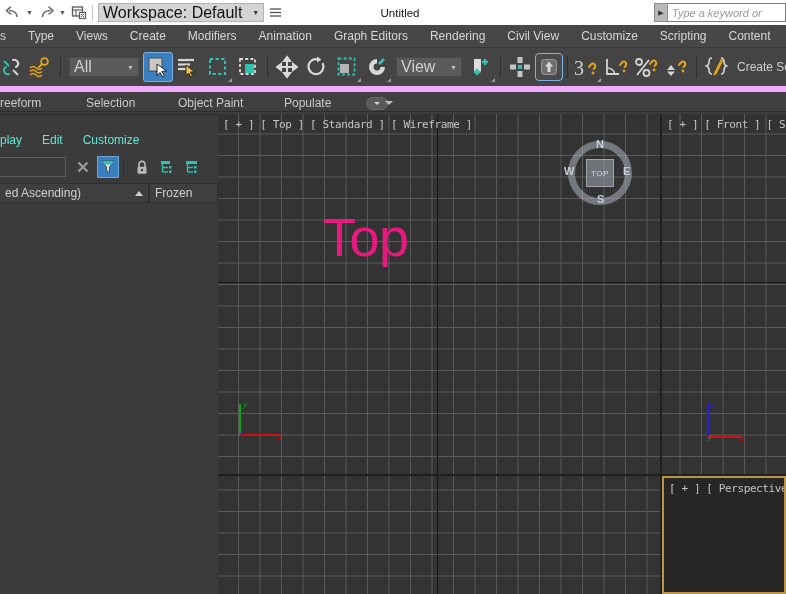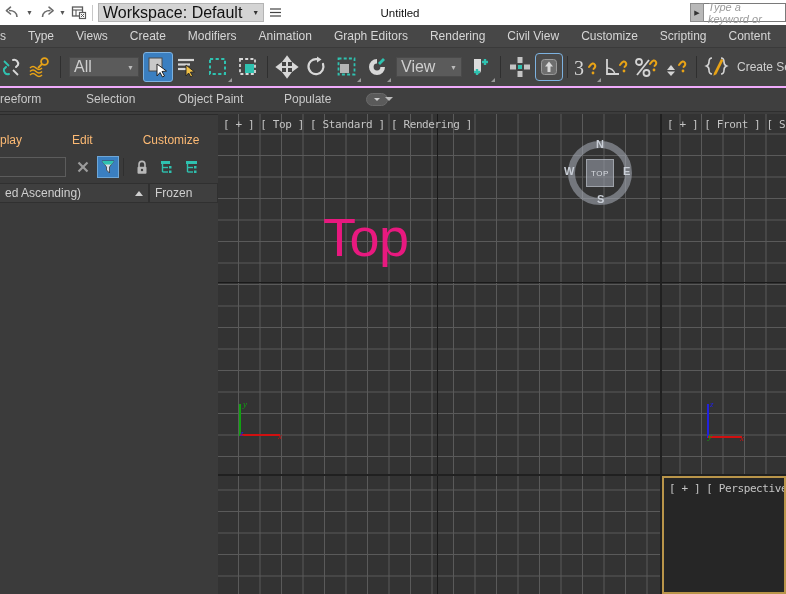--- a/index.html
+++ b/index.html
@@ -55,21 +55,21 @@
   .searchbox {
     position: absolute; right: 0; top: 3px;
     display: flex; align-items: stretch; height: 19px;
   }
   .search-arrow {
     width: 14px; background: #b8b8b8; border: 1px solid #8d8d8d;
     display: flex; align-items: center; justify-content: center;
     font-size: 7px; color: #333;
   }
   .search-input {
-    width: 82px; background: #ffffff; border: 1px solid #7a7a7a;
+    width: 118px; background: #ffffff; border: 1px solid #7a7a7a;
     border-left: none;
     font-size: 11px; color: #9a9a9a; font-style: italic;
     padding: 0 4px; font-family: "Liberation Sans", sans-serif;
     display: flex; align-items: center;
   }
 
   
   .menubar {
     position: absolute; left: 0; top: 25px; width: 786px; height: 22px;
     background: #474747;
@@ -116,21 +116,21 @@
     position: absolute; right: 1px; bottom: 1px;
     width: 0; height: 0;
     border-left: 4px solid transparent;
     border-bottom: 4px solid #9a9a9a;
   }
 
   
   .ribbon-row {
     position: absolute; left: 0; top: 86px; width: 786px; height: 26px;
     background: #3f3f3f;
-    border-top: 2px solid #f0abfc;
+    border-top: 6px solid #f0abfc;
     border-bottom: 1px solid #2e2e2e;
   }
   .ribbon-label {
     position: absolute; top: 4px;
     font-size: 12px; color: #c9c9c9; white-space: nowrap;
   }
   .ribbon-pill {
     position: absolute; top: 5px;
     width: 22px; height: 13px; border-radius: 7px;
     background: #5a5a5a; border: 1px solid #6a6a6a;
@@ -152,21 +152,21 @@
   .explorer {
     position: absolute; left: 0; top: 114px; width: 218px; height: 480px;
     background: #3b3b3b;
     border-top: 1px solid #2b2b2b;
   }
   .exp-menubar {
     position: absolute; left: 0; top: 14px; height: 22px; width: 218px;
     display: flex; align-items: center;
   }
   .exp-menu {
-    font-size: 12px; color: #fdba74; padding: 0 25px;
+    font-size: 12px; color: #5eead4; padding: 0 10px;
     height: 22px; display: flex; align-items: center; white-space: nowrap;
   }
   .exp-menu.clip { padding-left: 0; }
   .exp-toolbar {
     position: absolute; left: 0; top: 38px; height: 28px; width: 218px;
     display: flex; align-items: center;
   }
   .exp-search {
     width: 74px; height: 20px; background: #3b3b3b;
     border: 1px solid #5c5c5c; margin-left: 0px;
@@ -609,21 +609,21 @@
 
     <div class="exp-body"></div>
   </div>
 
   <div class="vp-area">
 
     <div class="vp top">
       <div class="vp-grid" style="background-position: -1.5px -2px;"></div>
       <div class="axis-h" style="top:168px"></div>
       <div class="axis-v" style="left:219px"></div>
-      <div class="vp-label">[ + ] [ Top ] [ Standard ] [ Rendering ]</div>
+      <div class="vp-label">[ + ] [ Top ] [ Standard ] [ Wireframe ]</div>
       <div class="vp-bigtext" style="left:105px; top:96px;">Top</div>
 
       <div class="viewcube" style="left:350px; top:27px; width:64px; height:64px;">
         <div class="vc-ring"></div>
         <div class="vc-face">TOP</div>
         <div class="vc-letter vc-n">N</div>
         <div class="vc-letter vc-s">S</div>
         <div class="vc-letter vc-w">W</div>
         <div class="vc-letter vc-e">E</div>
       </div>

